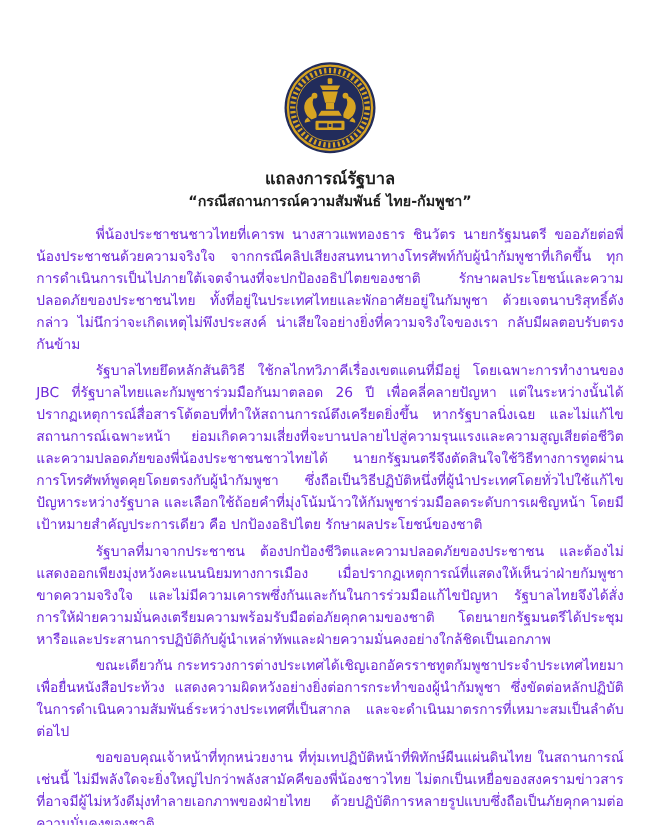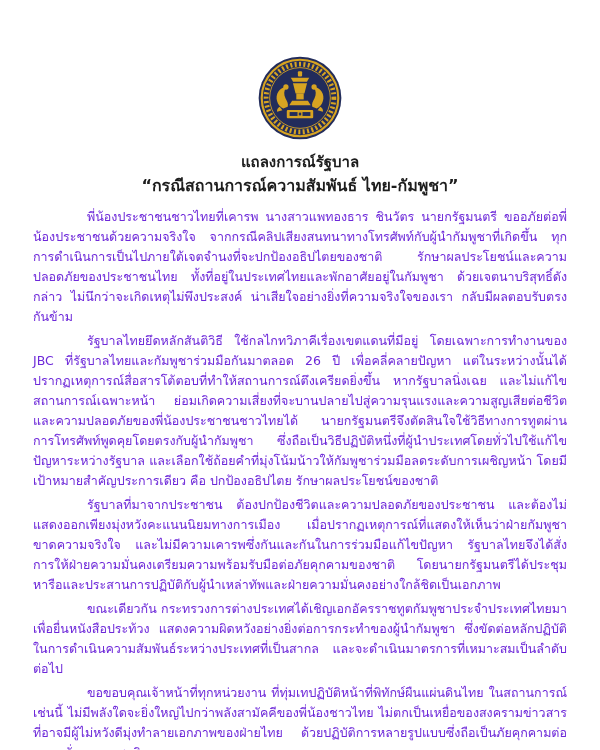--- a/index.html
+++ b/index.html
@@ -28,21 +28,21 @@
   }
   .title {
     margin-top: 10px;
     font-size: 15px;
     font-weight: bold;
     color: #1d1d1d;
     line-height: 1.35;
   }
   .subtitle {
     margin-top: 3px;
-    font-size: 16px;
+    font-size: 13px;
     font-weight: bold;
     color: #1d1d1d;
     line-height: 1.35;
   }
   .content {
     margin: 10px 33px 0 33px;
   }
   .para {
     margin: 0 0 4px 0;
     font-size: 12.5px;

